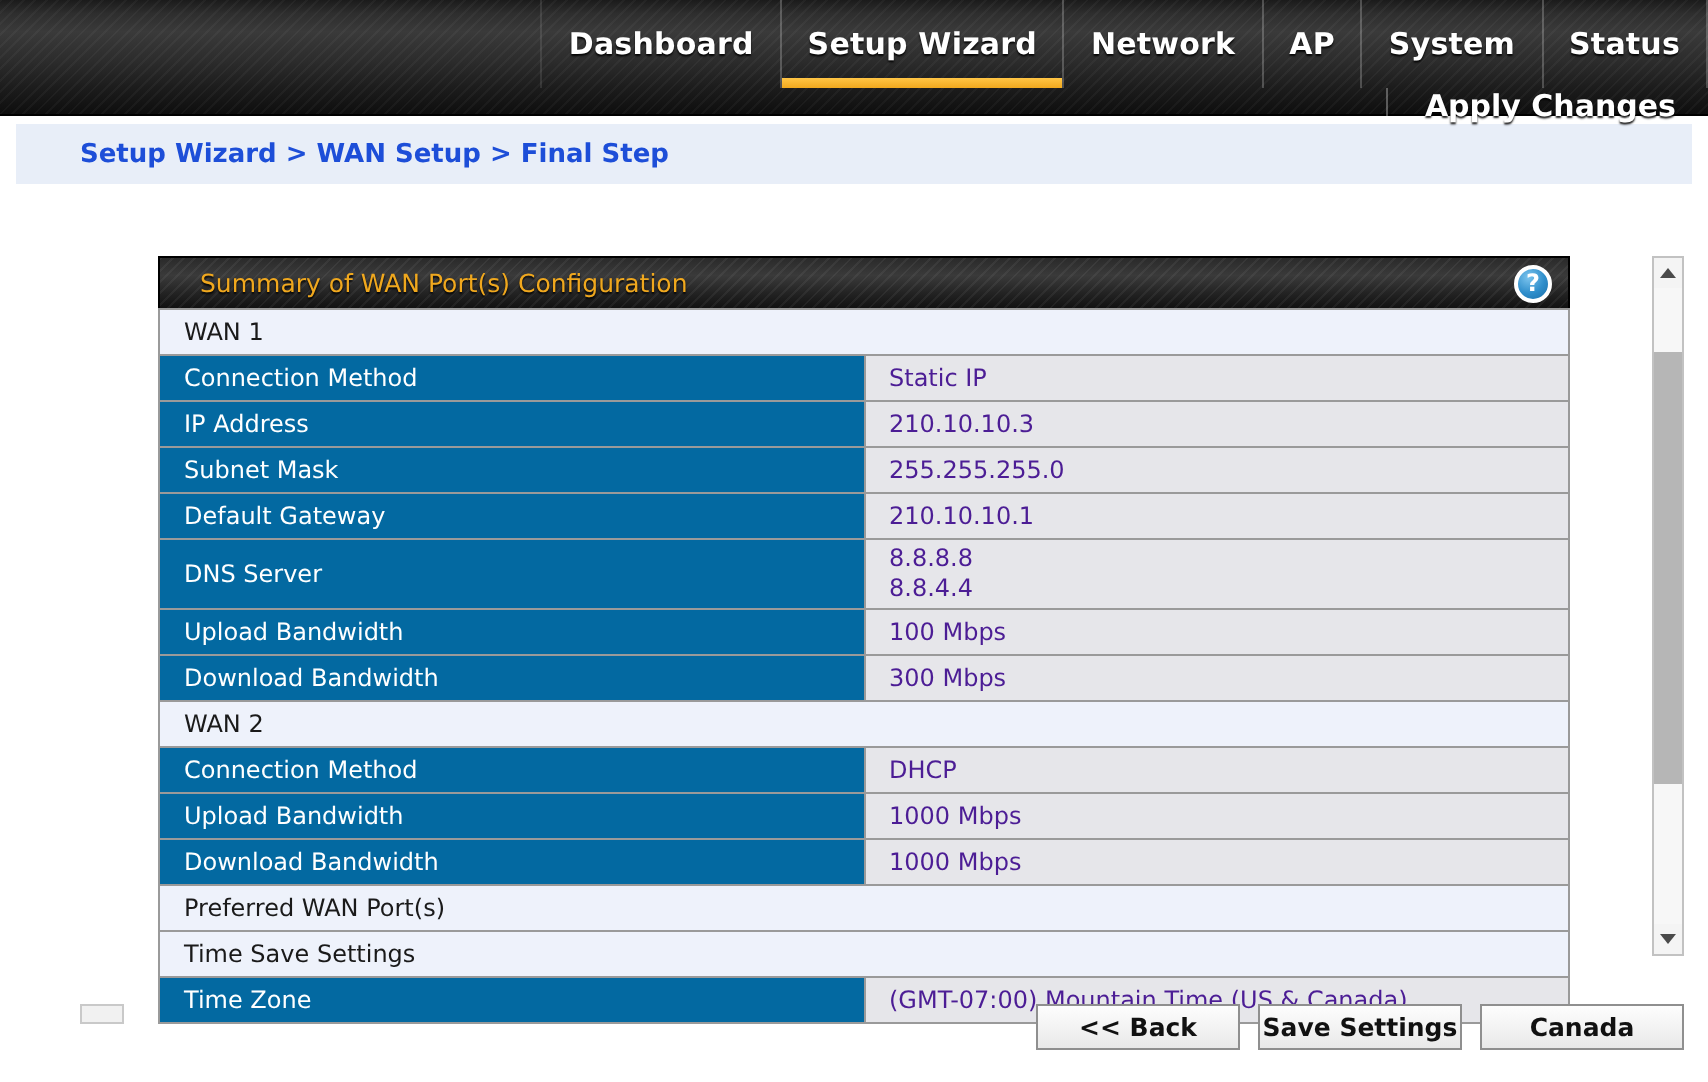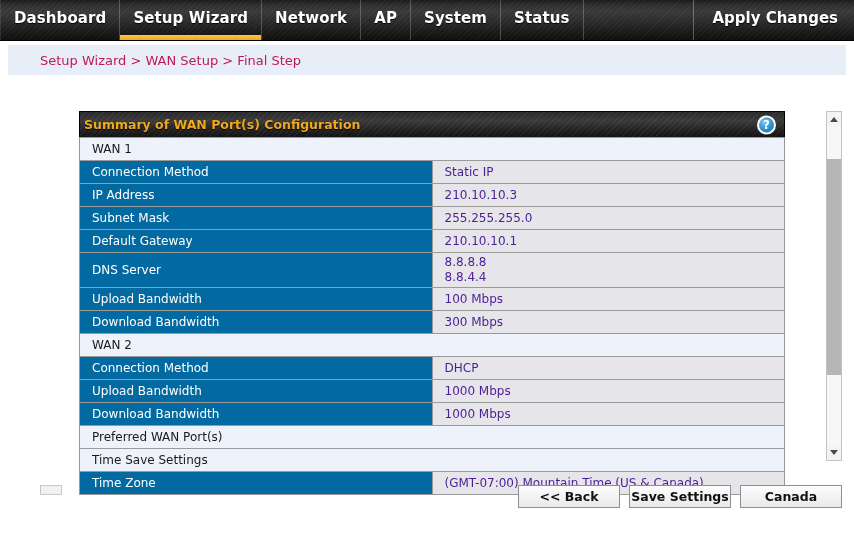--- a/index.html
+++ b/index.html
@@ -7,33 +7,34 @@
     margin: 0; padding: 0;
     width: 854px; height: 541px;
     background: #ffffff;
     font-family: "DejaVu Sans", "Liberation Sans", sans-serif;
     overflow: hidden;
   }
 
   
   #topnav {
     position: relative;
-    width: 854px; height: 41px;
+    width: 854px; height: 58px;
     background:
       repeating-linear-gradient(135deg,
         rgba(255,255,255,0.035) 0px,
         rgba(255,255,255,0.035) 1px,
         rgba(0,0,0,0) 1px,
         rgba(0,0,0,0) 4px),
       linear-gradient(to bottom,
         #1b1b1b 0%, #2e2e2e 12%, #3a3a3a 28%,
         #2b2b2b 55%, #1a1a1a 80%, #0e0e0e 100%);
     display: flex;
     align-items: flex-end;
     border-bottom: 1px solid #000;
+    flex-direction: column;
   }
   .nav-items { display: flex; align-items: stretch; height: 44px; }
   .nav-item {
     position: relative;
     display: flex; align-items: center;
     padding: 0 13px;
     height: 44px;
     color: #ffffff;
     font-size: 15px;
     font-weight: bold;
@@ -66,22 +67,22 @@
   #breadcrumb-bar {
     margin: 4px 8px 0 8px;
     height: 30px;
     background: #e8eef8;
     display: flex;
     align-items: center;
     padding-left: 32px;
   }
   #breadcrumb-text {
     font-size: 13px;
-    font-weight: normal;
-    color: #be185d;
+    font-weight: bold;
+    color: #1d4ed8;
     text-align: center;
   }
 
   
   #content {
     position: relative;
     width: 854px;
     height: 441px;
   }
 
@@ -102,22 +103,22 @@
         rgba(0,0,0,0) 4px),
       linear-gradient(to bottom, #2a2a2a 0%, #3a3a3a 35%, #232323 70%, #121212 100%);
     display: flex;
     align-items: center;
     border: 1px solid #000;
     border-bottom: none;
   }
   #panel-title {
     color: #f0a81e;
     font-size: 12.5px;
-    font-weight: bold;
-    padding-left: 4px;
+    font-weight: normal;
+    padding-left: 20px;
     text-shadow: 0 1px 1px rgba(0,0,0,0.9);
     white-space: nowrap;
   }
   #help-icon {
     position: absolute;
     right: 8px; top: 50%;
     transform: translateY(-50%);
     width: 19px; height: 19px;
     border-radius: 50%;
     background: radial-gradient(circle at 35% 28%, #7cc4ee 0%, #2f8ecb 55%, #1b6ea8 100%);

